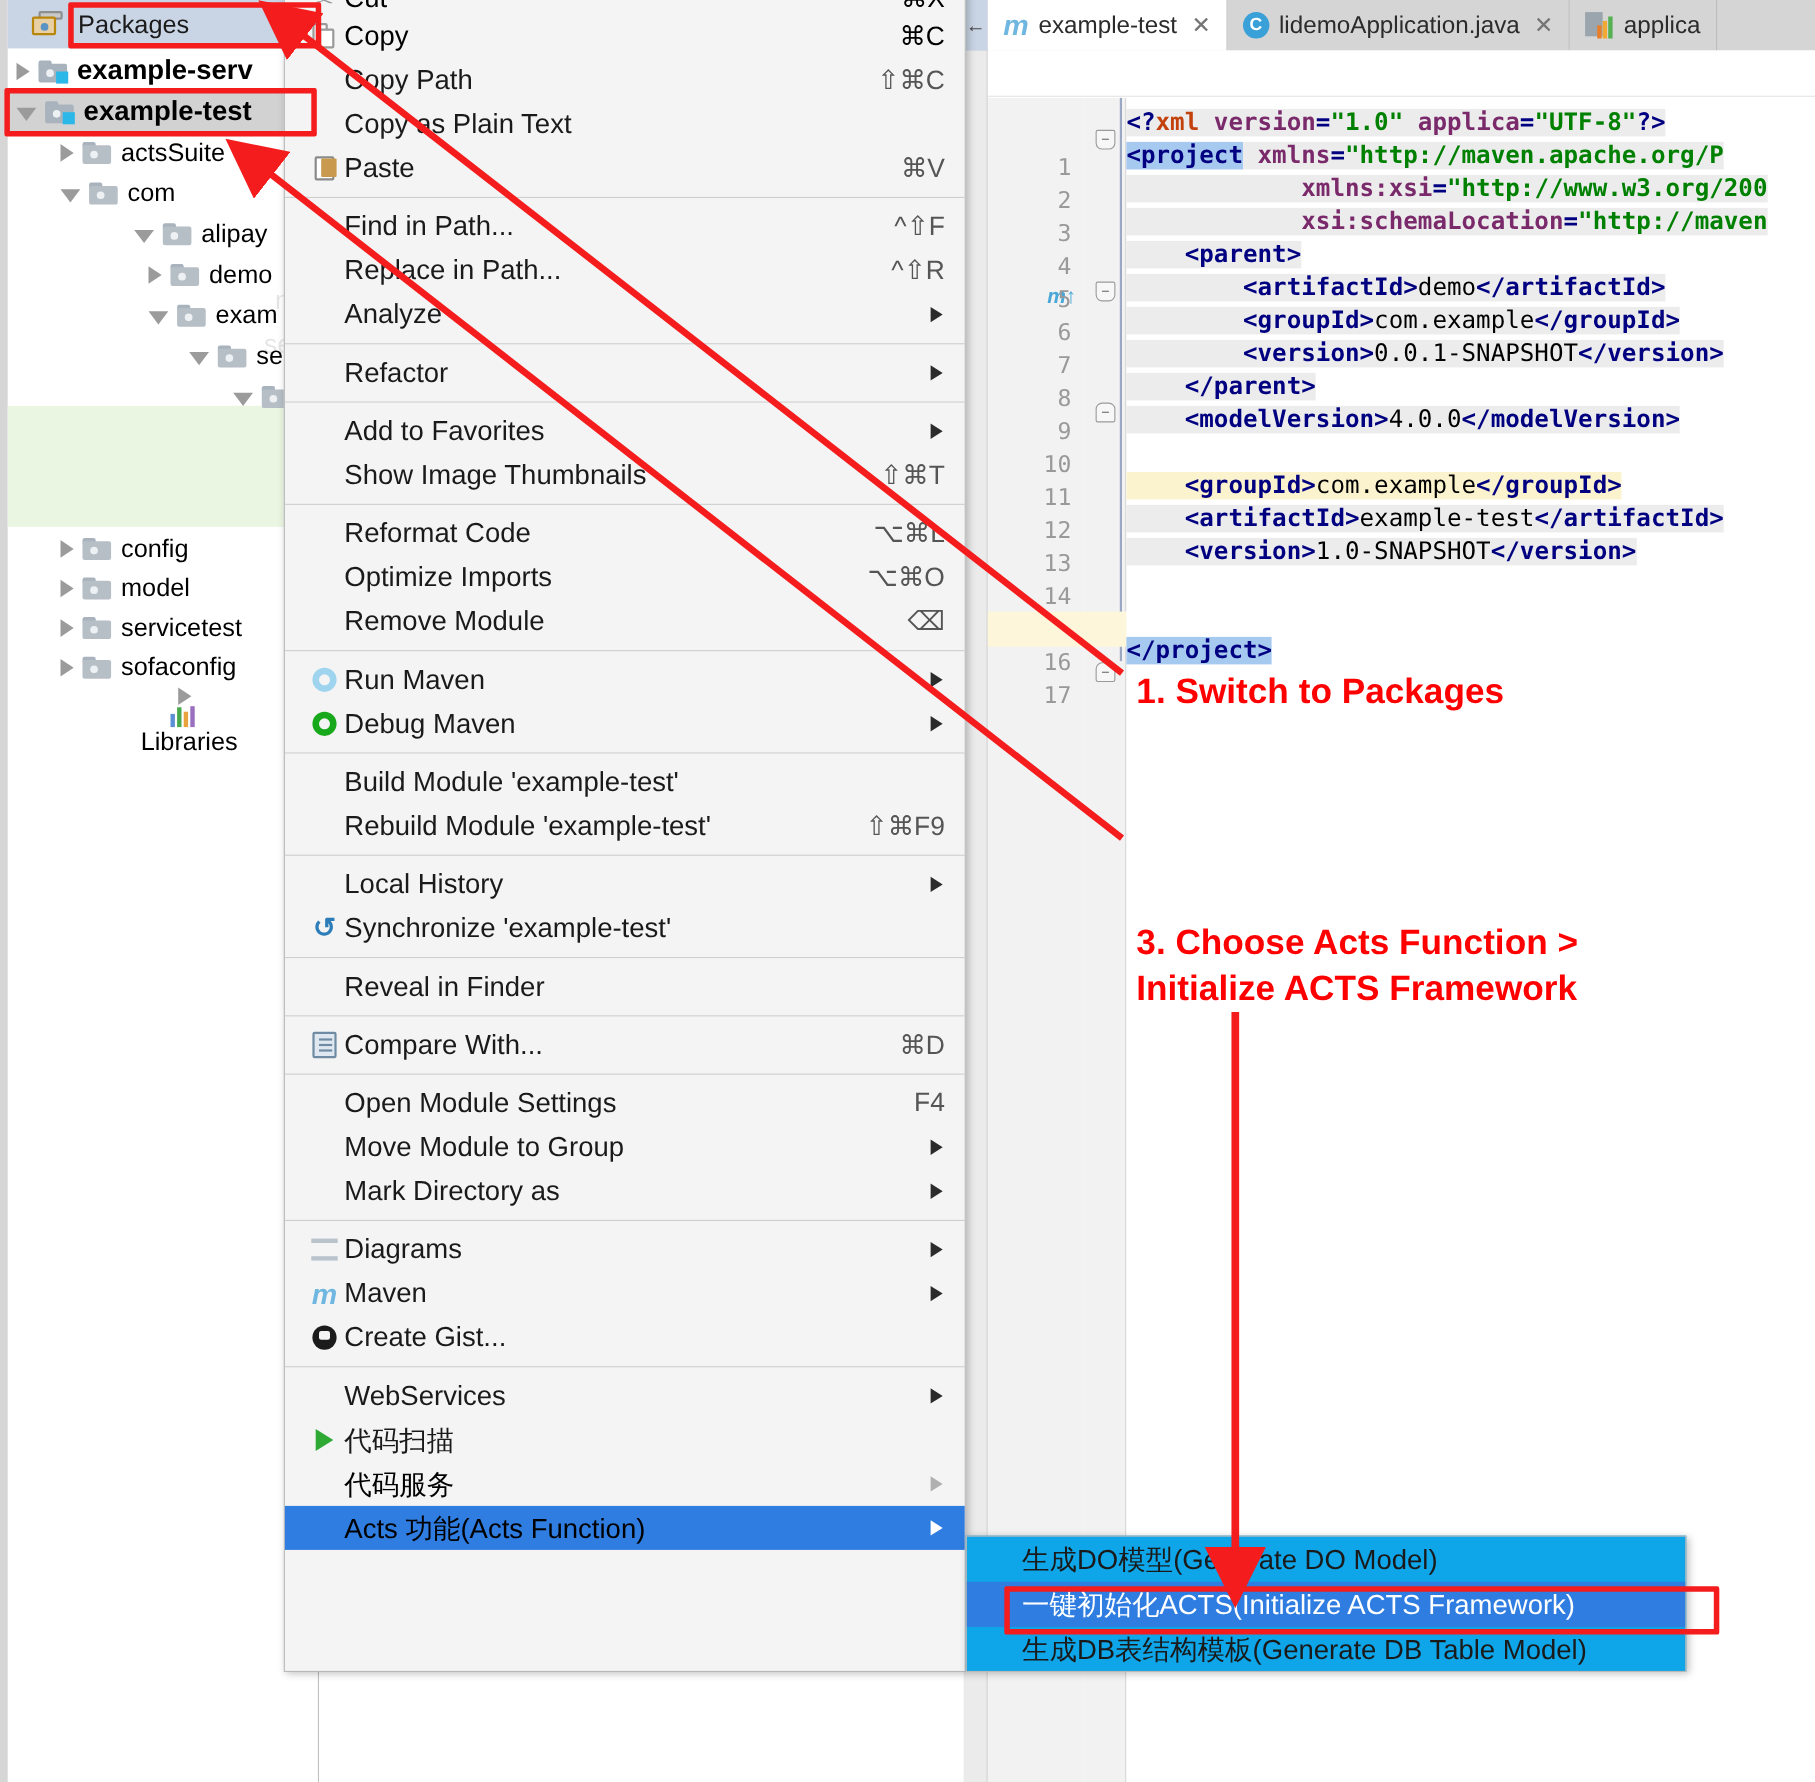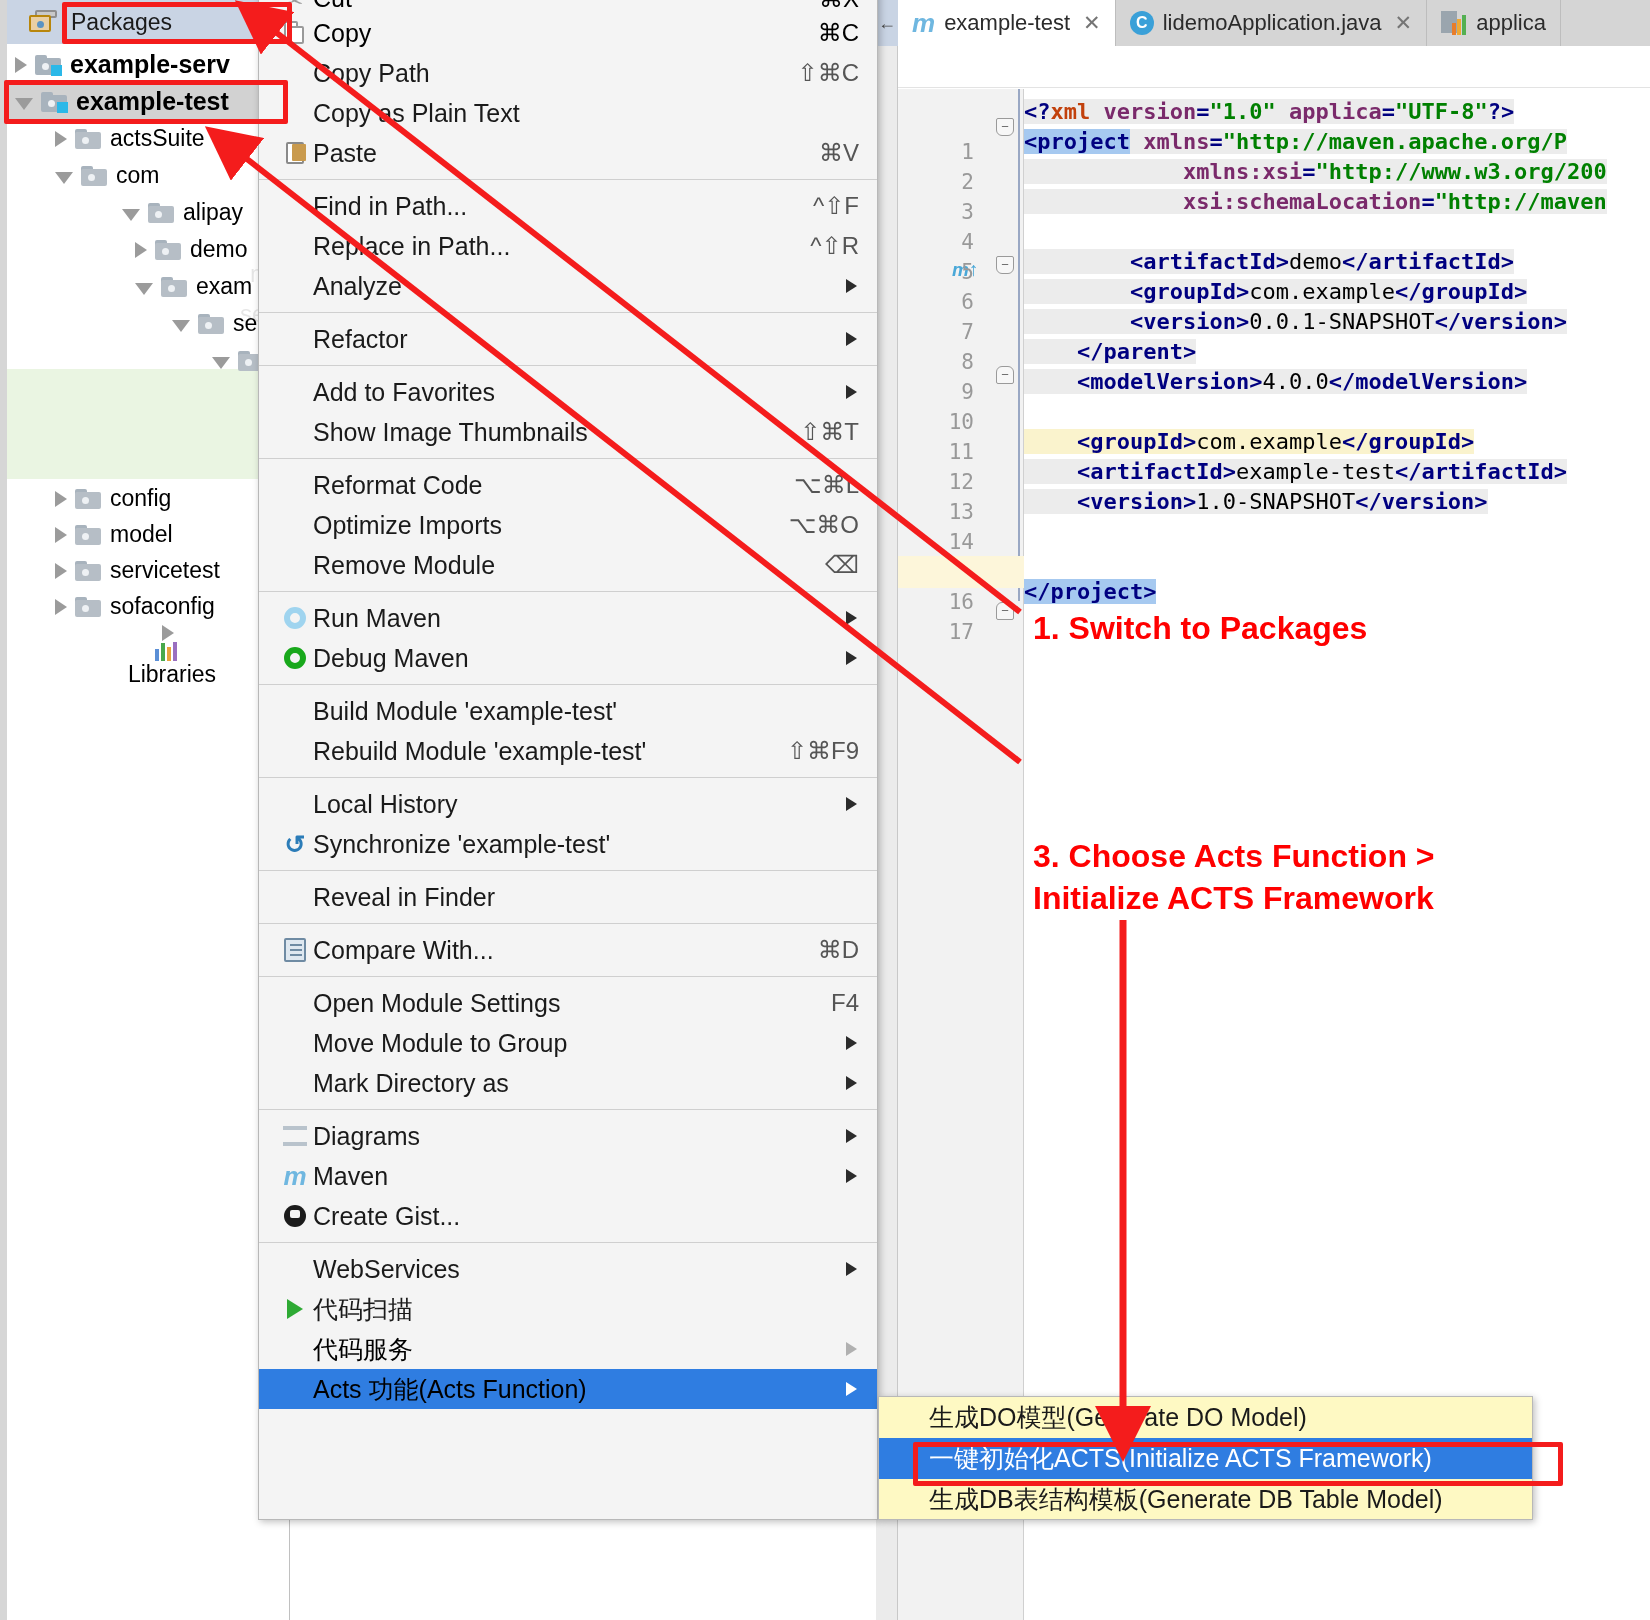--- a/index.html
+++ b/index.html
@@ -262,21 +262,21 @@
   .ic-play {
     width: 0; height: 0;
     border-left: 16px solid #2eaa34;
     border-top: 10px solid transparent;
     border-bottom: 10px solid transparent;
   }
 
   
   #submenu {
     position: absolute; left: 878px; top: 1396px; width: 655px; height: 124px;
-    background: #fef9c3; border: 1px solid #b8b8b8;
+    background: #0ea5e9; border: 1px solid #b8b8b8;
     box-shadow: 2px 2px 7px rgba(0,0,0,0.25);
   }
   .smi {
     height: 41px; display: flex; align-items: center;
     padding-left: 50px; font-size: 25px; color: #1a1a1a; white-space: nowrap;
   }
   .smi.highlight { background: #2f7de1; color: #ffffff; }
 
   
   .redbox {
@@ -512,20 +512,21 @@
         <span style="position:absolute;left:10px;top:277px;width:18px;height:18px;border:1px solid #9a9a9a;border-radius:6px 6px 2px 2px;background:#f7f7f7;color:#666;font-size:13px;text-align:center;line-height:15px;">−</span>
         <span style="position:absolute;left:10px;top:513px;width:18px;height:18px;border:1px solid #9a9a9a;border-radius:6px 6px 2px 2px;background:#f7f7f7;color:#666;font-size:13px;text-align:center;line-height:15px;">−</span>
       </div>
       <div id="code-vline"></div>
       <div id="line17-band"></div>
       <div id="code-area">
           <div class="cline" style="top: 8px;"><span class="hl-gray"><span class="tg">&lt;?</span><span class="at">xml</span> <span class="ns">version</span><span class="tg">=</span><span class="st">"1.0"</span> <span class="ns">applica</span><span class="tg">=</span><span class="st">"UTF-8"</span><span class="tg">?&gt;</span></span></div>
           <div class="cline" style="top: 38px;"><span class="hl-gray"><span class="hl-blue tg">&lt;project</span> <span class="ns">xmlns</span><span class="tg">=</span><span class="st">"http://maven.apache.org/P</span></span></div>
           <div class="cline" style="top: 68px;"><span class="hl-gray">            <span class="ns">xmlns:xsi</span><span class="tg">=</span><span class="st">"http://www.w3.org/200</span></span></div>
           <div class="cline" style="top: 98px;"><span class="hl-gray">            <span class="ns">xsi:schemaLocation</span><span class="tg">=</span><span class="st">"http://maven</span></span></div>
+          <div class="cline" style="top: 128px;"><span class="hl-gray">    <span class="tg">&lt;parent&gt;</span></span></div>
           <div class="cline" style="top: 158px;"><span class="hl-gray">        <span class="tg">&lt;artifactId&gt;</span><span class="tx">demo</span><span class="tg">&lt;/artifactId&gt;</span></span></div>
           <div class="cline" style="top: 188px;"><span class="hl-gray">        <span class="tg">&lt;groupId&gt;</span><span class="tx">com.example</span><span class="tg">&lt;/groupId&gt;</span></span></div>
           <div class="cline" style="top: 218px;"><span class="hl-gray">        <span class="tg">&lt;version&gt;</span><span class="tx">0.0.1-SNAPSHOT</span><span class="tg">&lt;/version&gt;</span></span></div>
           <div class="cline" style="top: 248px;"><span class="hl-gray">    <span class="tg">&lt;/parent&gt;</span></span></div>
           <div class="cline" style="top: 278px;"><span class="hl-gray">    <span class="tg">&lt;modelVersion&gt;</span><span class="tx">4.0.0</span><span class="tg">&lt;/modelVersion&gt;</span></span></div>
           <div class="cline" style="top: 308px;"><span></span></div>
           <div class="cline" style="top: 338px;"><span class="hl-yellow">    <span class="tg">&lt;groupId&gt;</span><span class="tx">com.example</span><span class="tg">&lt;/groupId&gt;</span></span></div>
           <div class="cline" style="top: 368px;"><span class="hl-gray">    <span class="tg">&lt;artifactId&gt;</span><span class="tx">example-test</span><span class="tg">&lt;/artifactId&gt;</span></span></div>
           <div class="cline" style="top: 398px;"><span class="hl-gray">    <span class="tg">&lt;version&gt;</span><span class="tx">1.0-SNAPSHOT</span><span class="tg">&lt;/version&gt;</span></span></div>
           <div class="cline" style="top: 428px;"><span></span></div>

